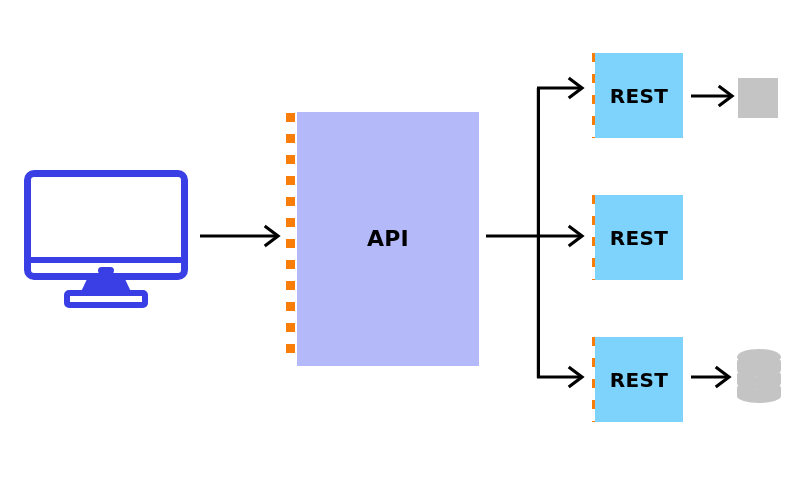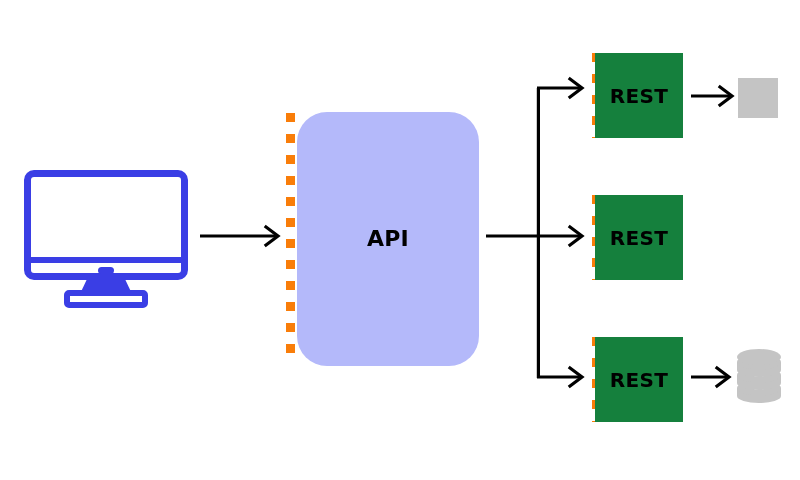--- a/index.html
+++ b/index.html
@@ -94,38 +94,37 @@
   
   #api-gateway-box {
     left: 297px;
     top: 112px;
     width: 182px;
     height: 254px;
     background: #b4b9fa;
     display: flex;
     align-items: center;
     justify-content: center;
-    border-radius: 30px;
   }
   #api-gateway-label {
     color: #000000;
     font-size: 22px;
     font-weight: bold;
     line-height: 1.3;
     text-align: center;
     letter-spacing: 0.2px;
   }
 
   
   .rest-box {
     position: absolute;
     left: 595px;
     width: 88px;
     height: 85px;
-    background: #15803d;
+    background: #7dd3fc;
     display: flex;
     align-items: center;
     justify-content: center;
   }
   #rest-box-1 { top: 53px; }
   #rest-box-2 { top: 195px; }
   #rest-box-3 { top: 337px; }
   .rest-label {
     color: #000000;
     font-size: 20px;

